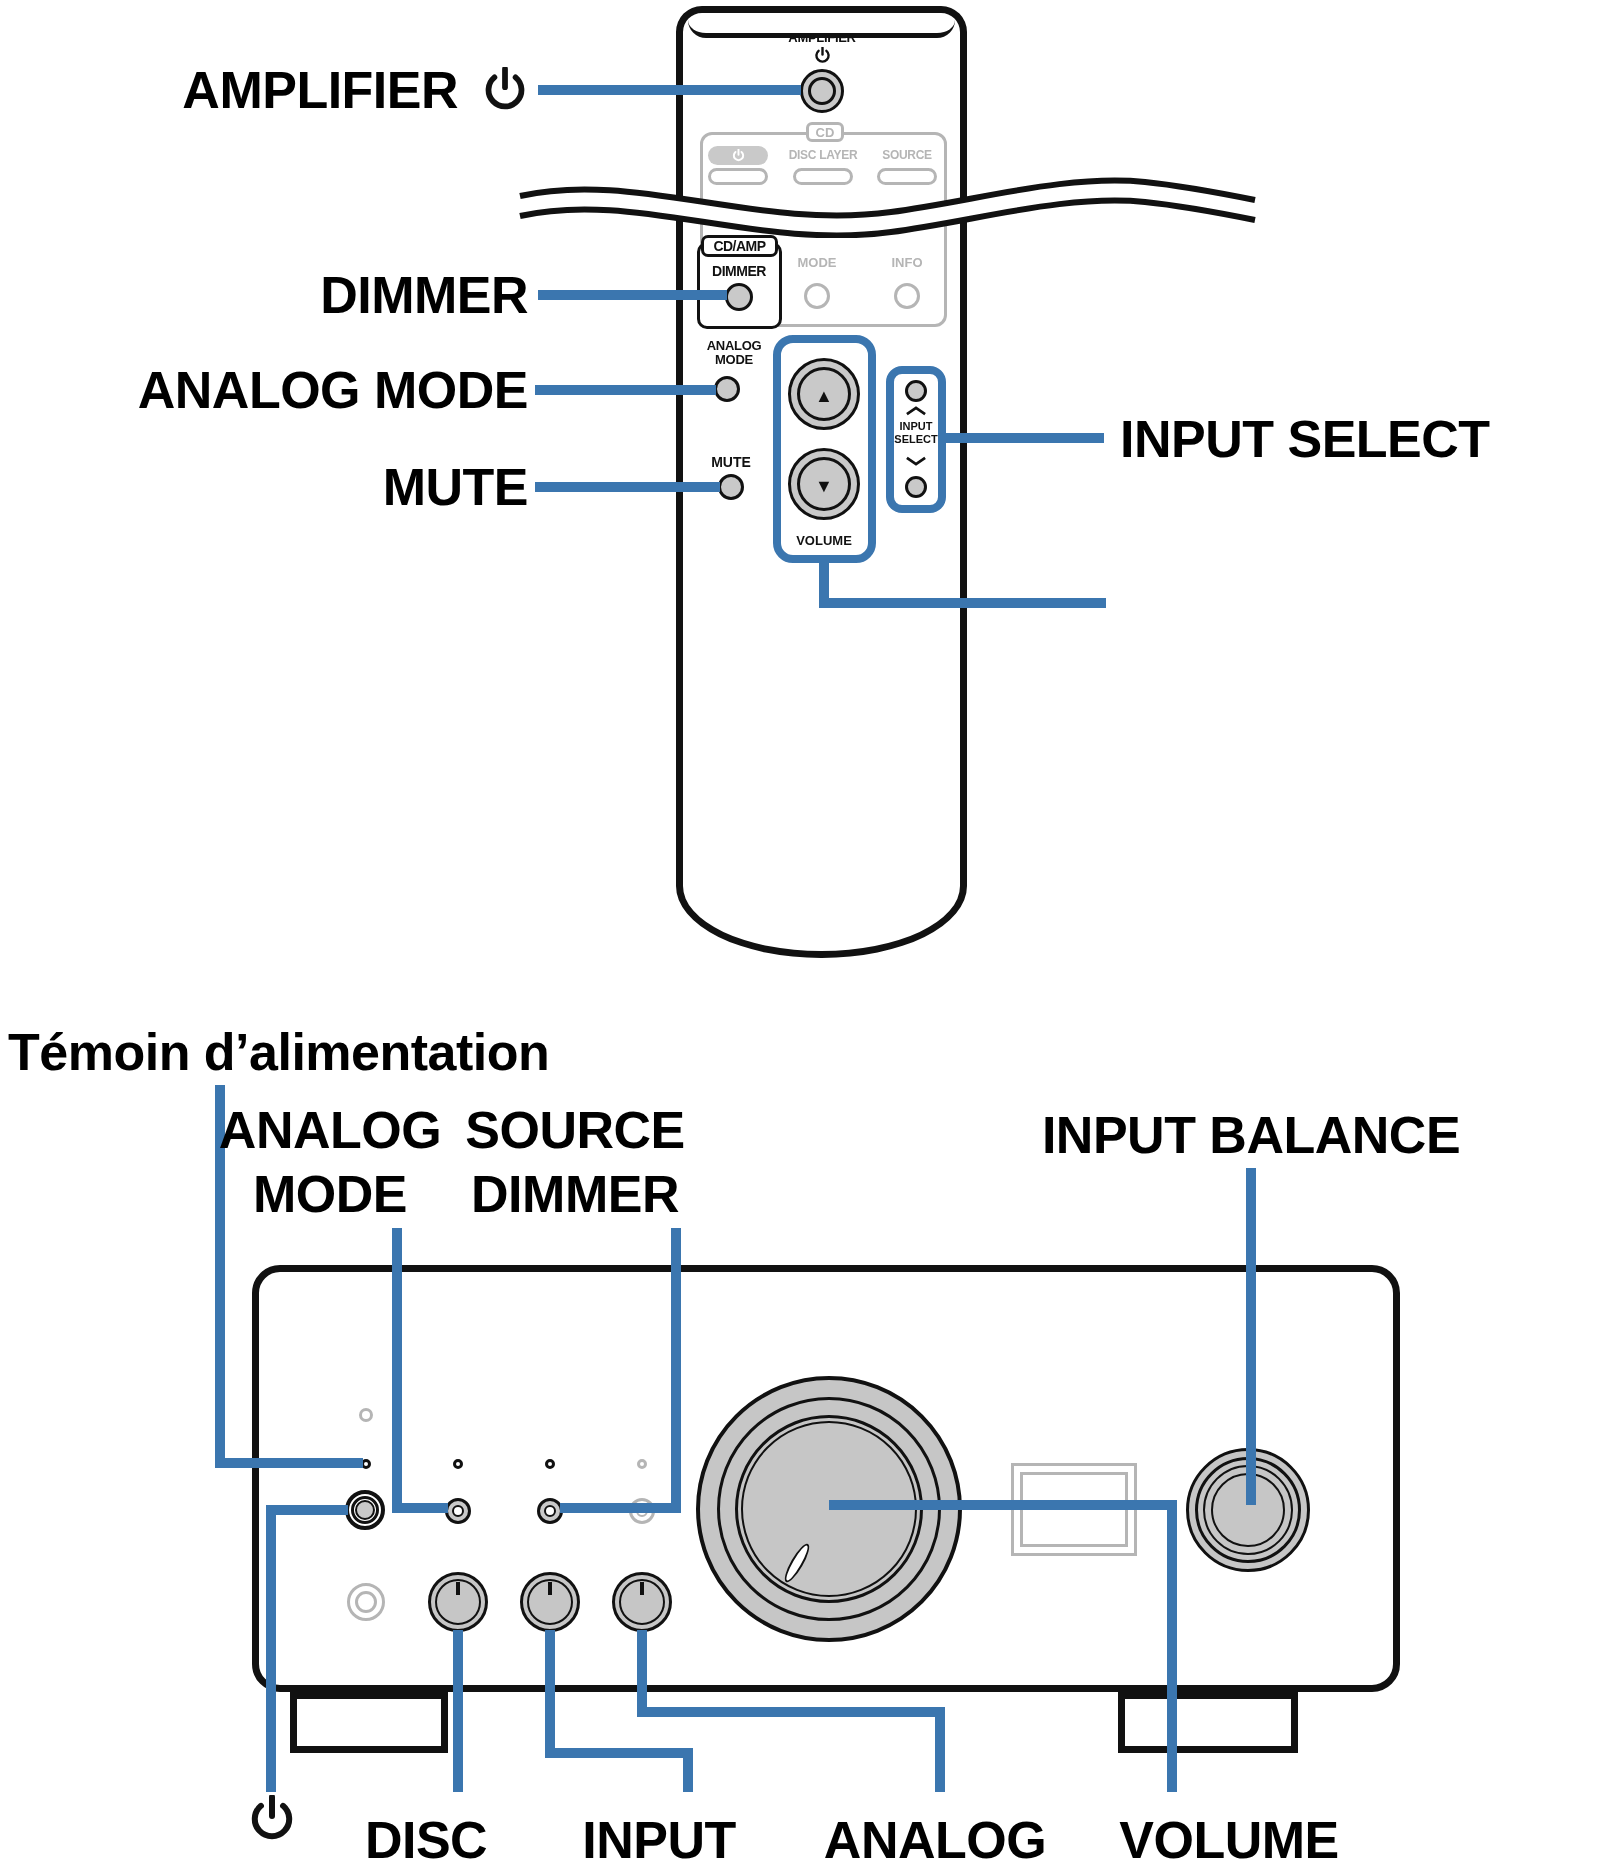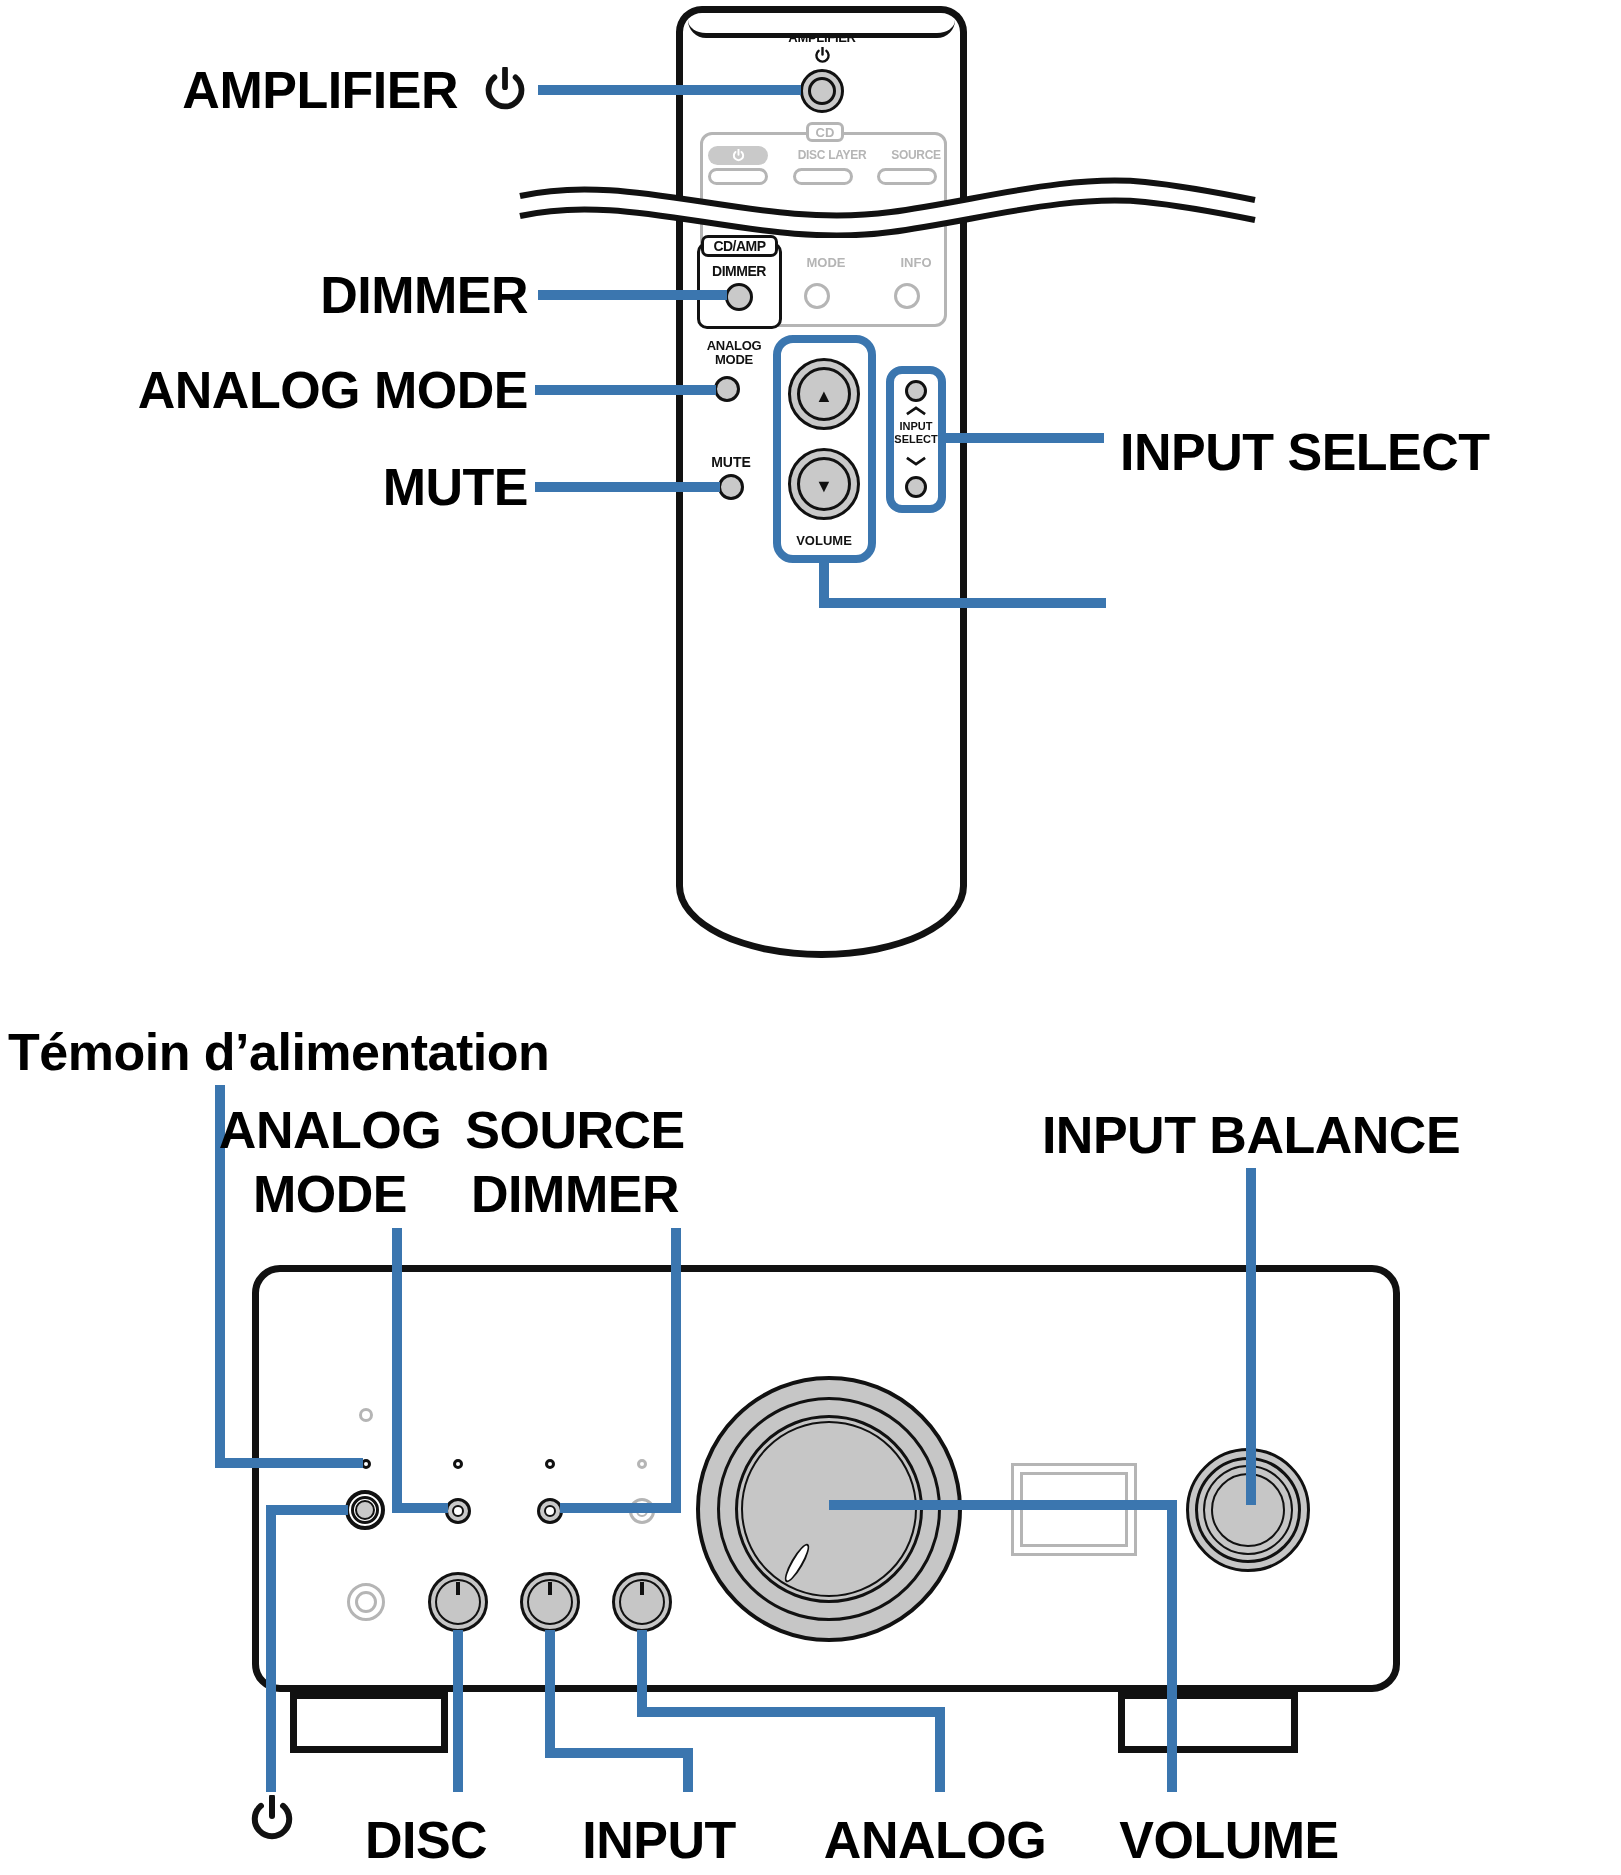--- a/index.html
+++ b/index.html
@@ -12,21 +12,21 @@
   html,body{margin:0;padding:0;background:#fff;}
   #stage{position:relative;width:1621px;height:1875px;background:#fff;overflow:hidden;
          font-family:"Liberation Sans",sans-serif;}
   .abs{position:absolute;box-sizing:border-box;}
   .c{position:absolute;box-sizing:border-box;border-radius:50%;}
   .ln{position:absolute;background:var(--blue);}
   .lbl{position:absolute;font-weight:bold;color:#000;white-space:nowrap;
        font-size:52px;letter-spacing:-0.5px;line-height:56px;}
   .lbl2{text-align:center;line-height:64px;white-space:normal;}
   .micro{position:absolute;font-weight:bold;color:var(--ink);text-align:center;}
-  .gmicro{position:absolute;font-weight:bold;color:var(--mut);text-align:center;margin-left:9px;}
+  .gmicro{position:absolute;font-weight:bold;color:var(--mut);text-align:center;}
   svg{display:block;}
 </style>
 </head>
 <body>
 
 <div id="stage">
 
   <div class="abs" style="left:676px;top:6px;width:291px;height:952px;border:7px solid var(--ink);
               border-radius:26px 26px 145px 145px / 26px 26px 72px 72px;background:#fff;"></div>
   <div class="abs" style="left:688px;top:8px;width:267px;height:30px;border-bottom:5px solid var(--ink);
@@ -125,21 +125,21 @@
     <span style="display:inline-block;vertical-align:-5px;margin-left:10px;">
       <svg width="46" height="46" viewBox="0 0 24 24">
         <path d="M12 1 V 10.5" fill="none" stroke="#111" stroke-width="3" stroke-linecap="round"></path>
         <path d="M 6.47 5.41 A 8.6 8.6 0 1 0 17.53 5.41" fill="none" stroke="#111" stroke-width="3" stroke-linecap="round"></path>
       </svg>
     </span>
   </div>
   <div class="lbl" style="right:1093px;top:267px;">DIMMER</div>
   <div class="lbl" style="right:1093px;top:362px;">ANALOG MODE</div>
   <div class="lbl" style="right:1093px;top:459px;">MUTE</div>
-  <div class="lbl" style="left:1120px;top:424px;">INPUT SELECT</div>
+  <div class="lbl" style="left:1120px;top:411px;">INPUT SELECT</div>
 
   <div class="abs" style="left:252px;top:1265px;width:1148px;height:427px;border:7px solid var(--ink);border-radius:28px;background:#fff;"></div>
   <div class="abs" style="left:290px;top:1692px;width:158px;height:61px;border:7px solid var(--ink);background:#fff;"></div>
   <div class="abs" style="left:1118px;top:1692px;width:180px;height:61px;border:7px solid var(--ink);background:#fff;"></div>
 
   <div class="c" style="left:359px;top:1408px;width:14px;height:14px;border:3px solid var(--mut);background:#fff;"></div>
   <div class="c" style="left:361px;top:1459px;width:10px;height:10px;border:3px solid var(--ink);background:#fff;"></div>
   <div class="c" style="left:453px;top:1459px;width:10px;height:10px;border:3px solid var(--ink);background:#fff;"></div>
   <div class="c" style="left:545px;top:1459px;width:10px;height:10px;border:3px solid var(--ink);background:#fff;"></div>
   <div class="c" style="left:637px;top:1459px;width:10px;height:10px;border:3px solid var(--mut);background:#fff;"></div>

